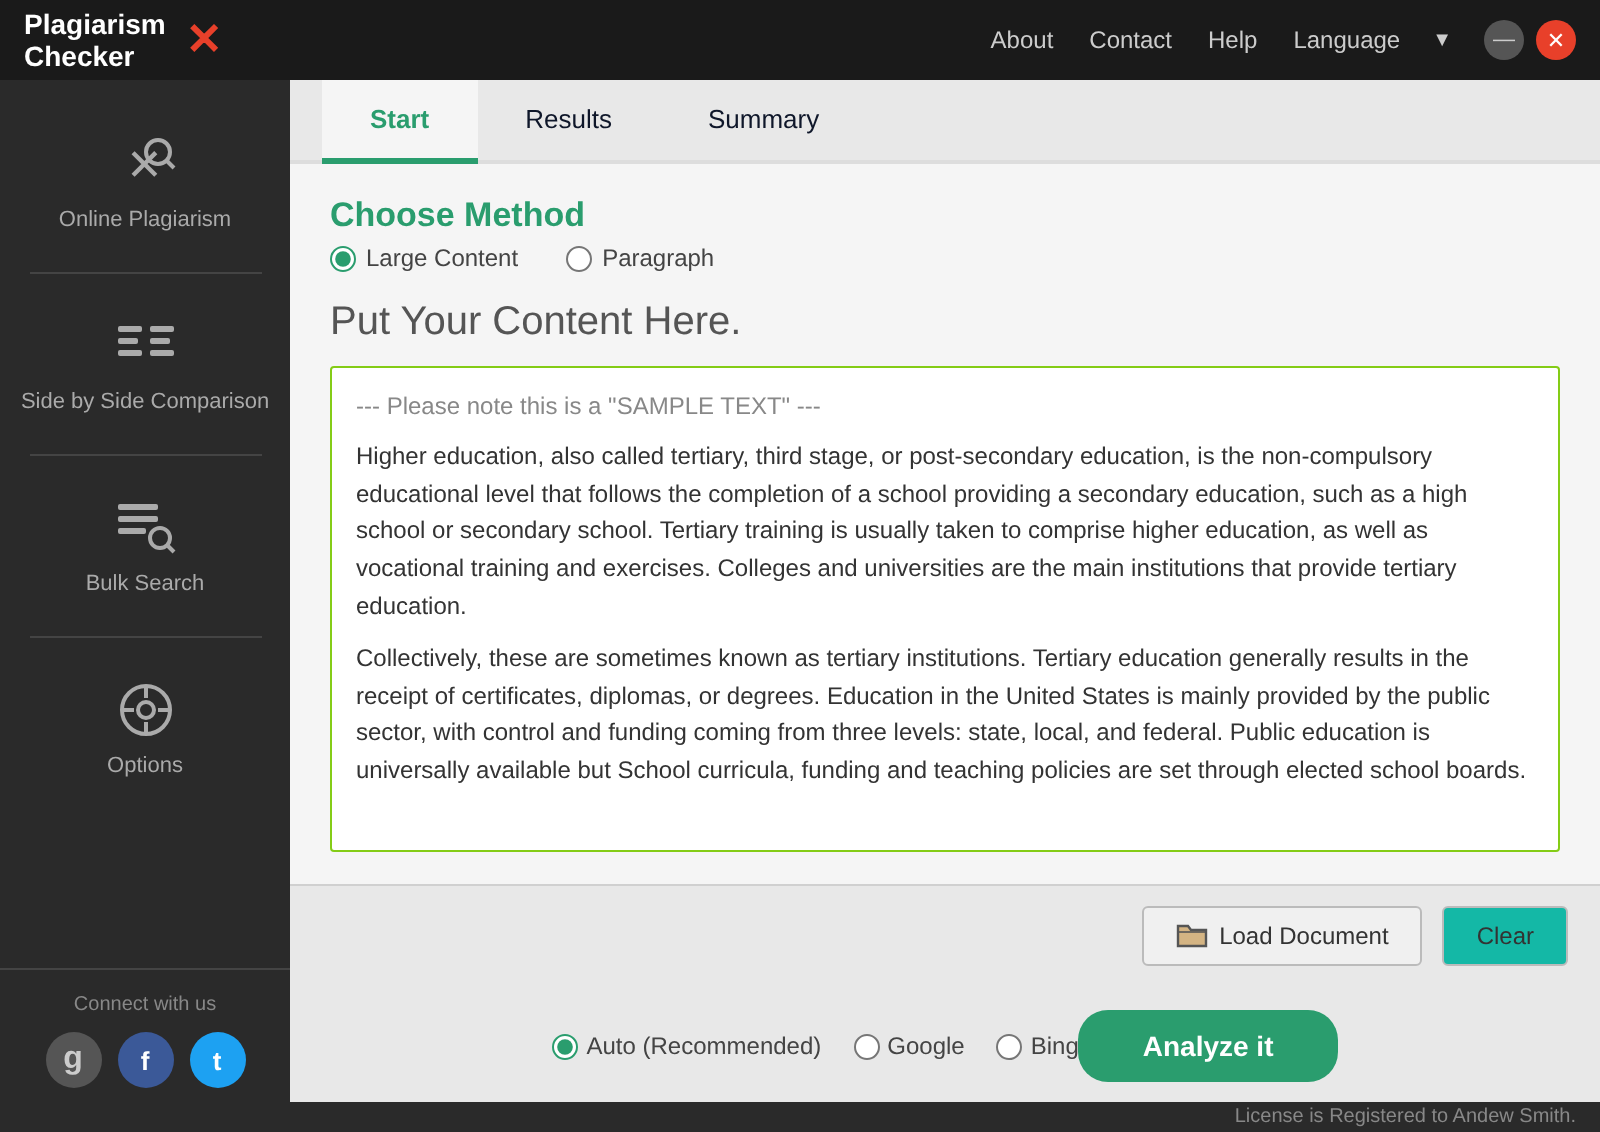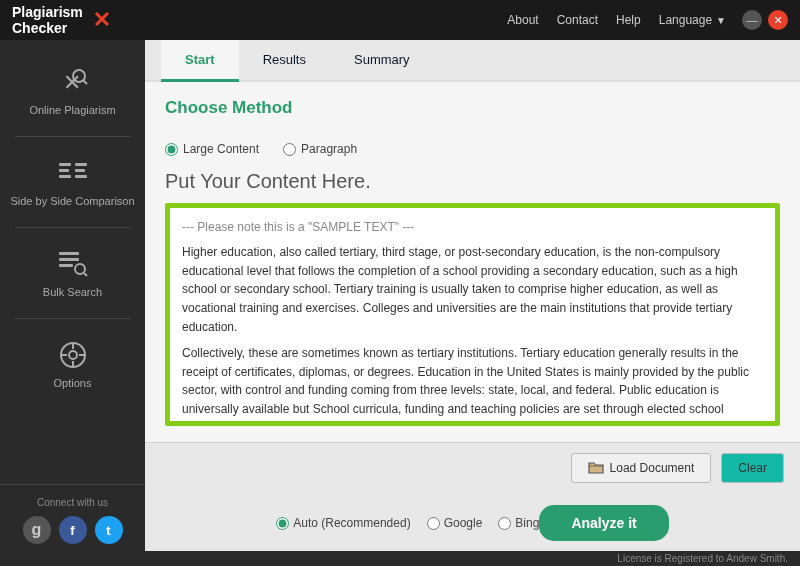--- a/index.html
+++ b/index.html
@@ -24,21 +24,21 @@
       display: flex;
       align-items: center;
       gap: 18px;
       font-size: 12px;
       color: #ccc;
     }
     .topbar-nav span { cursor: pointer; }
     .lang-btn {
       display: flex;
       align-items: center;
-      gap: 4px;
+      gap: 16px;
       cursor: pointer;
     }
     .window-controls {
       display: flex;
       align-items: center;
       gap: 6px;
       margin-left: 16px;
     }
     .win-btn {
       width: 20px;
@@ -163,21 +163,21 @@
       padding: 16px 20px;
       display: flex;
       flex-direction: column;
       overflow: hidden;
     }
 
     .choose-method-title {
       color: #2a9d6e;
       font-size: 17px;
       font-weight: 600;
-      margin-bottom: 24px;
+      margin-bottom: 4px;
     }
 
     .radio-group {
       display: flex;
       gap: 24px;
       margin-bottom: 14px;
       align-items: center;
     }
     .radio-label {
       display: flex;
@@ -191,21 +191,21 @@
 
     .content-placeholder-title {
       font-size: 20px;
       color: #555;
       font-weight: 400;
       margin-bottom: 10px;
     }
 
     .text-area-zone {
       flex: 1;
-      border: 5px solid #84cc16;
+      border: 1px solid #84cc16;
       background: #fff;
       padding: 10px 12px;
       overflow-y: auto;
       font-size: 12px;
       color: #444;
       line-height: 1.6;
       border-radius: 2px;
     }
     .sample-text-note {
       color: #888;

